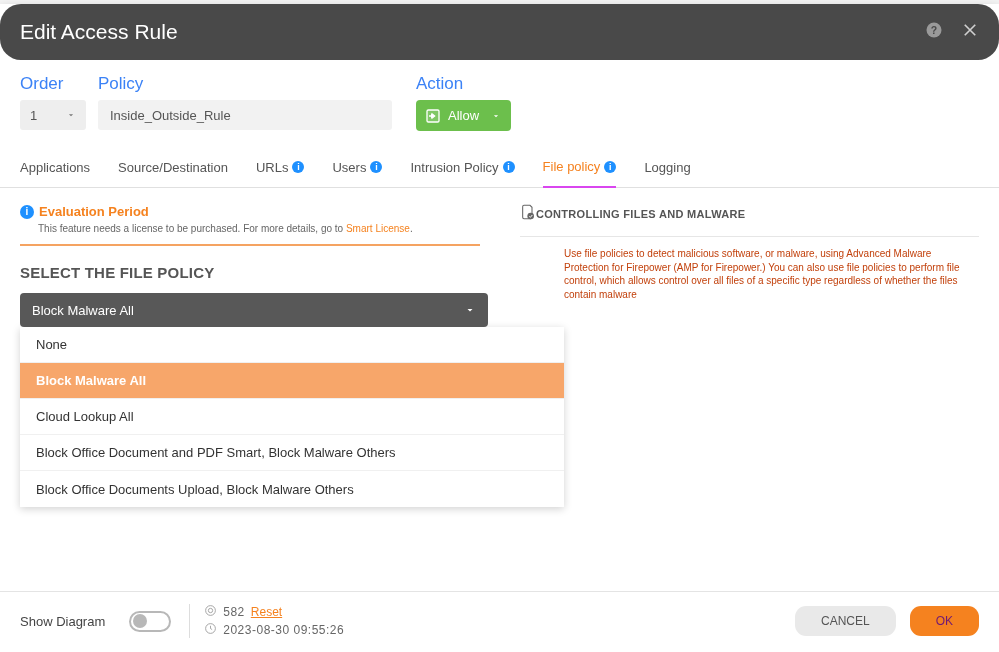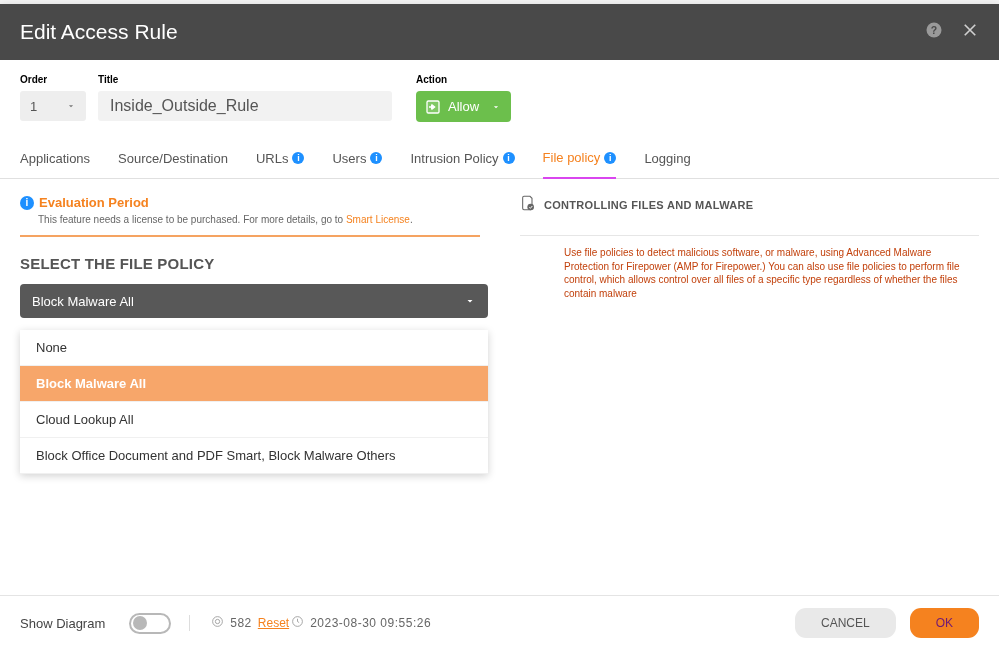--- a/index.html
+++ b/index.html
@@ -1,53 +1,53 @@
 <!DOCTYPE html>
 <html><head>
 <meta charset="utf-8">
 <style>
   * { box-sizing: border-box; margin: 0; padding: 0; font-family: -apple-system, BlinkMacSystemFont, "Segoe UI", Helvetica, Arial, sans-serif; }
   body { background: #f5f5f5; width: 999px; height: 652px; position: relative; overflow: hidden; }
   .dialog { position: absolute; left: 0; right: 0; top: 4px; bottom: 0; background: #fff; box-shadow: 0 2px 10px rgba(0,0,0,0.15); display: flex; flex-direction: column; }
-  .header { background: #494949; color: #fff; display: flex; align-items: center; padding: 16px 20px; }
+  .header { background: #494949; color: #fff; display: flex; align-items: center; padding: 16px 20px; border-radius: 21px; }
   .header-title { font-size: 21px; font-weight: 400; flex: 1; }
   .header-icons { display: flex; gap: 18px; align-items: center; }
   .header-icons svg { cursor: pointer; }
   .body-top { padding: 14px 20px 0 20px; display: flex; gap: 12px; align-items: flex-start; }
   .field { display: flex; flex-direction: column; gap: 6px; }
-  .field-label { font-size: 10px; color: #000000; font-weight: bold; }
+  .field-label { font-size: 17px; color: #3b82f6; }
   .order-select { width: 66px; height: 30px; background: #eeeeee; border: none; border-radius: 3px; display: flex; align-items: center; padding: 0 10px; font-size: 13px; color: #555; justify-content: space-between; }
-  .title-input { width: 294px; height: 30px; background: #f2f2f2; border: none; border-radius: 3px; padding: 0 12px; font-size: 16px; color: #555; }
+  .title-input { width: 294px; height: 30px; background: #f2f2f2; border: none; border-radius: 3px; padding: 0 12px; font-size: 13px; color: #555; }
   .action-btn { height: 31px; background: #6cbf4c; border-radius: 4px; display: flex; align-items: center; padding: 0 10px 0 8px; gap: 6px; color: #fff; font-size: 13px; font-weight: 500; }
   .action-btn .action-ico { width: 18px; height: 18px; display:flex; align-items:center; justify-content:center; }
   .tabs { display: flex; border-bottom: 1px solid #e0e0e0; padding: 0 20px; margin-top: 18px; gap: 28px; }
   .tab { font-size: 13px; color: #555; padding: 10px 0 12px 0; display: flex; align-items: center; gap: 4px; cursor: pointer; }
   .tab.active { color: #f58220; border-bottom: 2px solid #d946ef; margin-bottom: -1px; font-weight: 500; }
   .info-badge { width: 12px; height: 12px; border-radius: 50%; background: #1e90ff; color: #fff; font-size: 9px; display: flex; align-items: center; justify-content: center; font-weight: 700; }
   .content { display: flex; flex: 1; overflow: hidden; }
   .left-col { width: 500px; padding: 16px 20px 0 20px; }
   .right-col { flex: 1; padding: 16px 20px 0 20px; }
   .eval-box { border-bottom: 2px solid #f5a361; padding-bottom: 10px; margin-bottom: 18px; }
   .eval-title-row { display: flex; align-items: center; gap: 5px; margin-bottom: 4px; }
   .eval-title { color: #f5821f; font-size: 13px; font-weight: 600; }
   .eval-desc { font-size: 10px; color: #666; margin-left: 18px; }
   .eval-desc a { color: #f5821f; text-decoration: none; }
   .select-label { font-size: 15px; font-weight: 700; color: #555; letter-spacing: 0.2px; margin-bottom: 12px; }
   .dropdown { width: 468px; background: #585858; color: #fff; border-radius: 4px; height: 34px; display: flex; align-items: center; padding: 0 12px; justify-content: space-between; font-size: 13px; position: relative; }
-  .dropdown-list { width: 468px; background: #fff; box-shadow: 0 2px 8px rgba(0,0,0,0.18); margin-top: 12px; }
+  .dropdown-list { width: 544px; background: #fff; box-shadow: 0 2px 8px rgba(0,0,0,0.18); margin-top: 0; }
   .dd-item { height: 36px; display: flex; align-items: center; padding: 0 16px; font-size: 13px; color: #333; border-bottom: 1px solid #f0f0f0; cursor: pointer; }
   .dd-item.selected { background: #f7a66a; color: #fff; font-weight: 600; }
-  .right-title-row { display: flex; align-items: center; gap: 8px; border-bottom: 1px solid #e6e6e6; padding-bottom: 20px; margin-bottom: 10px; }
+  .right-title-row { display: flex; align-items: center; border-bottom: 1px solid #e6e6e6; padding-bottom: 12px; margin-bottom: 10px; }
   .right-title { font-size: 11px; font-weight: 700; color: #555; letter-spacing: 0.3px; }
   .right-desc { font-size: 10px; color: #c2410c; line-height: 1.35; margin-left: 44px; }
   .footer { border-top: 1px solid #e4e4e4; padding: 12px 20px 14px 20px; display: flex; align-items: center; }
   .show-diagram { font-size: 13px; color: #444; display: flex; align-items: center; gap: 24px; }
   .toggle { width: 42px; height: 21px; border: 2px solid #b8b8b8; border-radius: 12px; position: relative; background: #fff; }
   .toggle-knob { width: 14px; height: 14px; border-radius: 50%; background: #b8b8b8; position: absolute; left: 2px; top: 1.5px; }
-  .footer-status { margin-left: 18px; padding-left: 21px; border-left: 1px solid #ddd; display: flex; gap: 2px; }
+  .footer-status { margin-left: 18px; padding-left: 14px; border-left: 1px solid #ddd; display: flex; flex-direction: column; gap: 2px; }
   .status-row { display: flex; align-items: center; gap: 6px; font-size: 12px; color: #666; font-family: monospace; }
   .status-row .num { letter-spacing: 0.5px; }
   .reset-link { color: #f5821f; text-decoration: underline; font-family: -apple-system, sans-serif; }
   .footer-buttons { margin-left: auto; display: flex; gap: 14px; }
   .btn { height: 30px; border-radius: 11px; font-size: 12px; font-weight: 400; padding: 0 26px; display: flex; align-items: center; justify-content: center; cursor: pointer; border: none; }
   .btn-cancel { background: #e9e9e9; color: #555; }
   .btn-ok { background: #f5821f; color: #701a75; }
   .chev { display:inline-block; }
 </style>
 </head>
@@ -76,21 +76,21 @@
     <div class="field">
       <div class="field-label">Order</div>
       <div class="order-select">
         <span>1</span>
         <svg class="chev" width="10" height="10" viewBox="0 0 24 24" fill="#777">
             <path d="M7 10l5 5 5-5z"></path>
           </svg>
       </div>
     </div>
     <div class="field">
-      <div class="field-label">Title</div>
+      <div class="field-label">Policy</div>
       <input class="title-input" value="Inside_Outside_Rule" style="">
     </div>
     <div class="field" style="margin-left: 12px;">
       <div class="field-label">Action</div>
       <div class="action-btn">
         <span class="action-ico">
           <svg width="16" height="16" viewBox="0 0 24 24" fill="none" stroke="#fff" stroke-width="2">
               <rect x="3" y="3" width="18" height="18" rx="2" fill="#fff" fill-opacity="0.15"></rect>
               <path d="M9 12l-3 0 M9 8l0 8 M9 8l6 4-6 4" fill="#fff" stroke="none"></path>
               <path d="M10 7 L16 12 L10 17 Z M 6 11 h5 v2 h-5 z" fill="#fff" stroke="none"></path>
@@ -149,20 +149,21 @@
         <span>Block Malware All</span>
         <svg width="12" height="12" viewBox="0 0 24 24" fill="#fff">
             <path d="M7 10l5 5 5-5z"></path>
           </svg>
       </div>
       <div class="dropdown-list">
         <div class="dd-item">None</div>
         <div class="dd-item selected">Block Malware All</div>
         <div class="dd-item">Cloud Lookup All</div>
         <div class="dd-item">Block Office Document and PDF Smart, Block Malware Others</div>
+        <div class="dd-item" style="border-bottom:none;">Block Office Documents Upload, Block Malware Others</div>
       </div>
     </div>
 
     <div class="right-col">
       <div class="right-title-row">
         <span>
           <svg width="16" height="16" viewBox="0 0 24 24" fill="#666">
               <path d="M6 2h9l3 3v15a2 2 0 0 1-2 2H6a2 2 0 0 1-2-2V4a2 2 0 0 1 2-2z" fill="none" stroke="#666" stroke-width="1.6"></path>
               <circle cx="16" cy="18" r="5" fill="#666"></circle>
               <path d="M14 18.5 l1.5 1.5 3-3.5" stroke="#fff" stroke-width="1.5" fill="none"></path>

